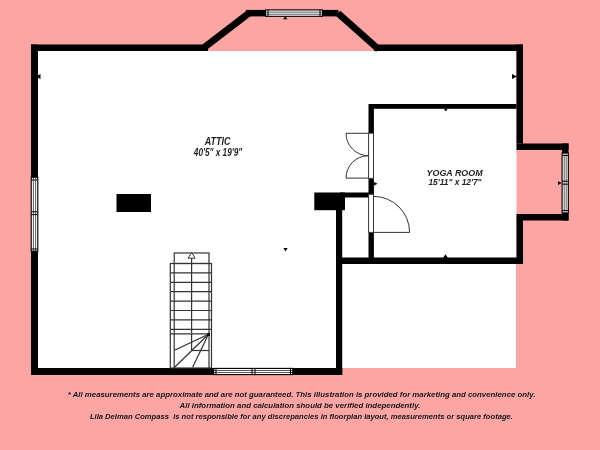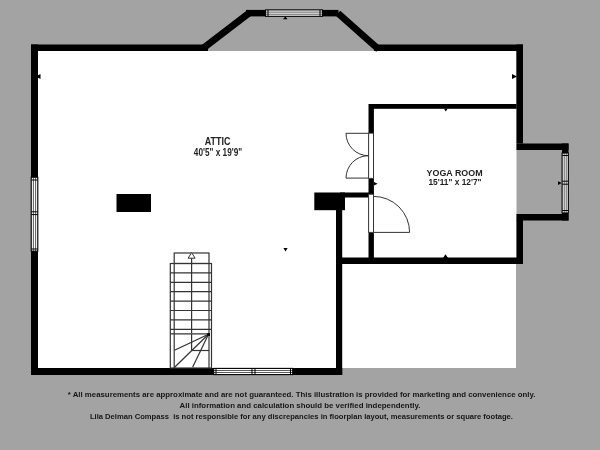--- a/index.html
+++ b/index.html
@@ -1,17 +1,17 @@
 <!DOCTYPE html>
 <html><head>
 <meta charset="utf-8">
 <style>
   html,body{margin:0;padding:0;background:#ffffff;}
-  #plan{position:relative;width:600px;height:450px;background:#a3a3a3;overflow:hidden;
-        font-family:"Liberation Sans",sans-serif;}
+  #plan{position:relative;width:600px;height:450px;background:#fca5a5;overflow:hidden;
+        font-family:"Liberation Sans",sans-serif;font-style:italic;}
   svg{position:absolute;left:0;top:0;}
 </style>
 </head>
 <body>
 <div id="plan">
 <svg width="600" height="450" viewBox="0 0 600 450">
 
   <rect x="38" y="51" width="478" height="317" fill="#ffffff"></rect>
 
   <rect x="374" y="108.8" width="142.5" height="148.7" fill="#ffffff"></rect>

